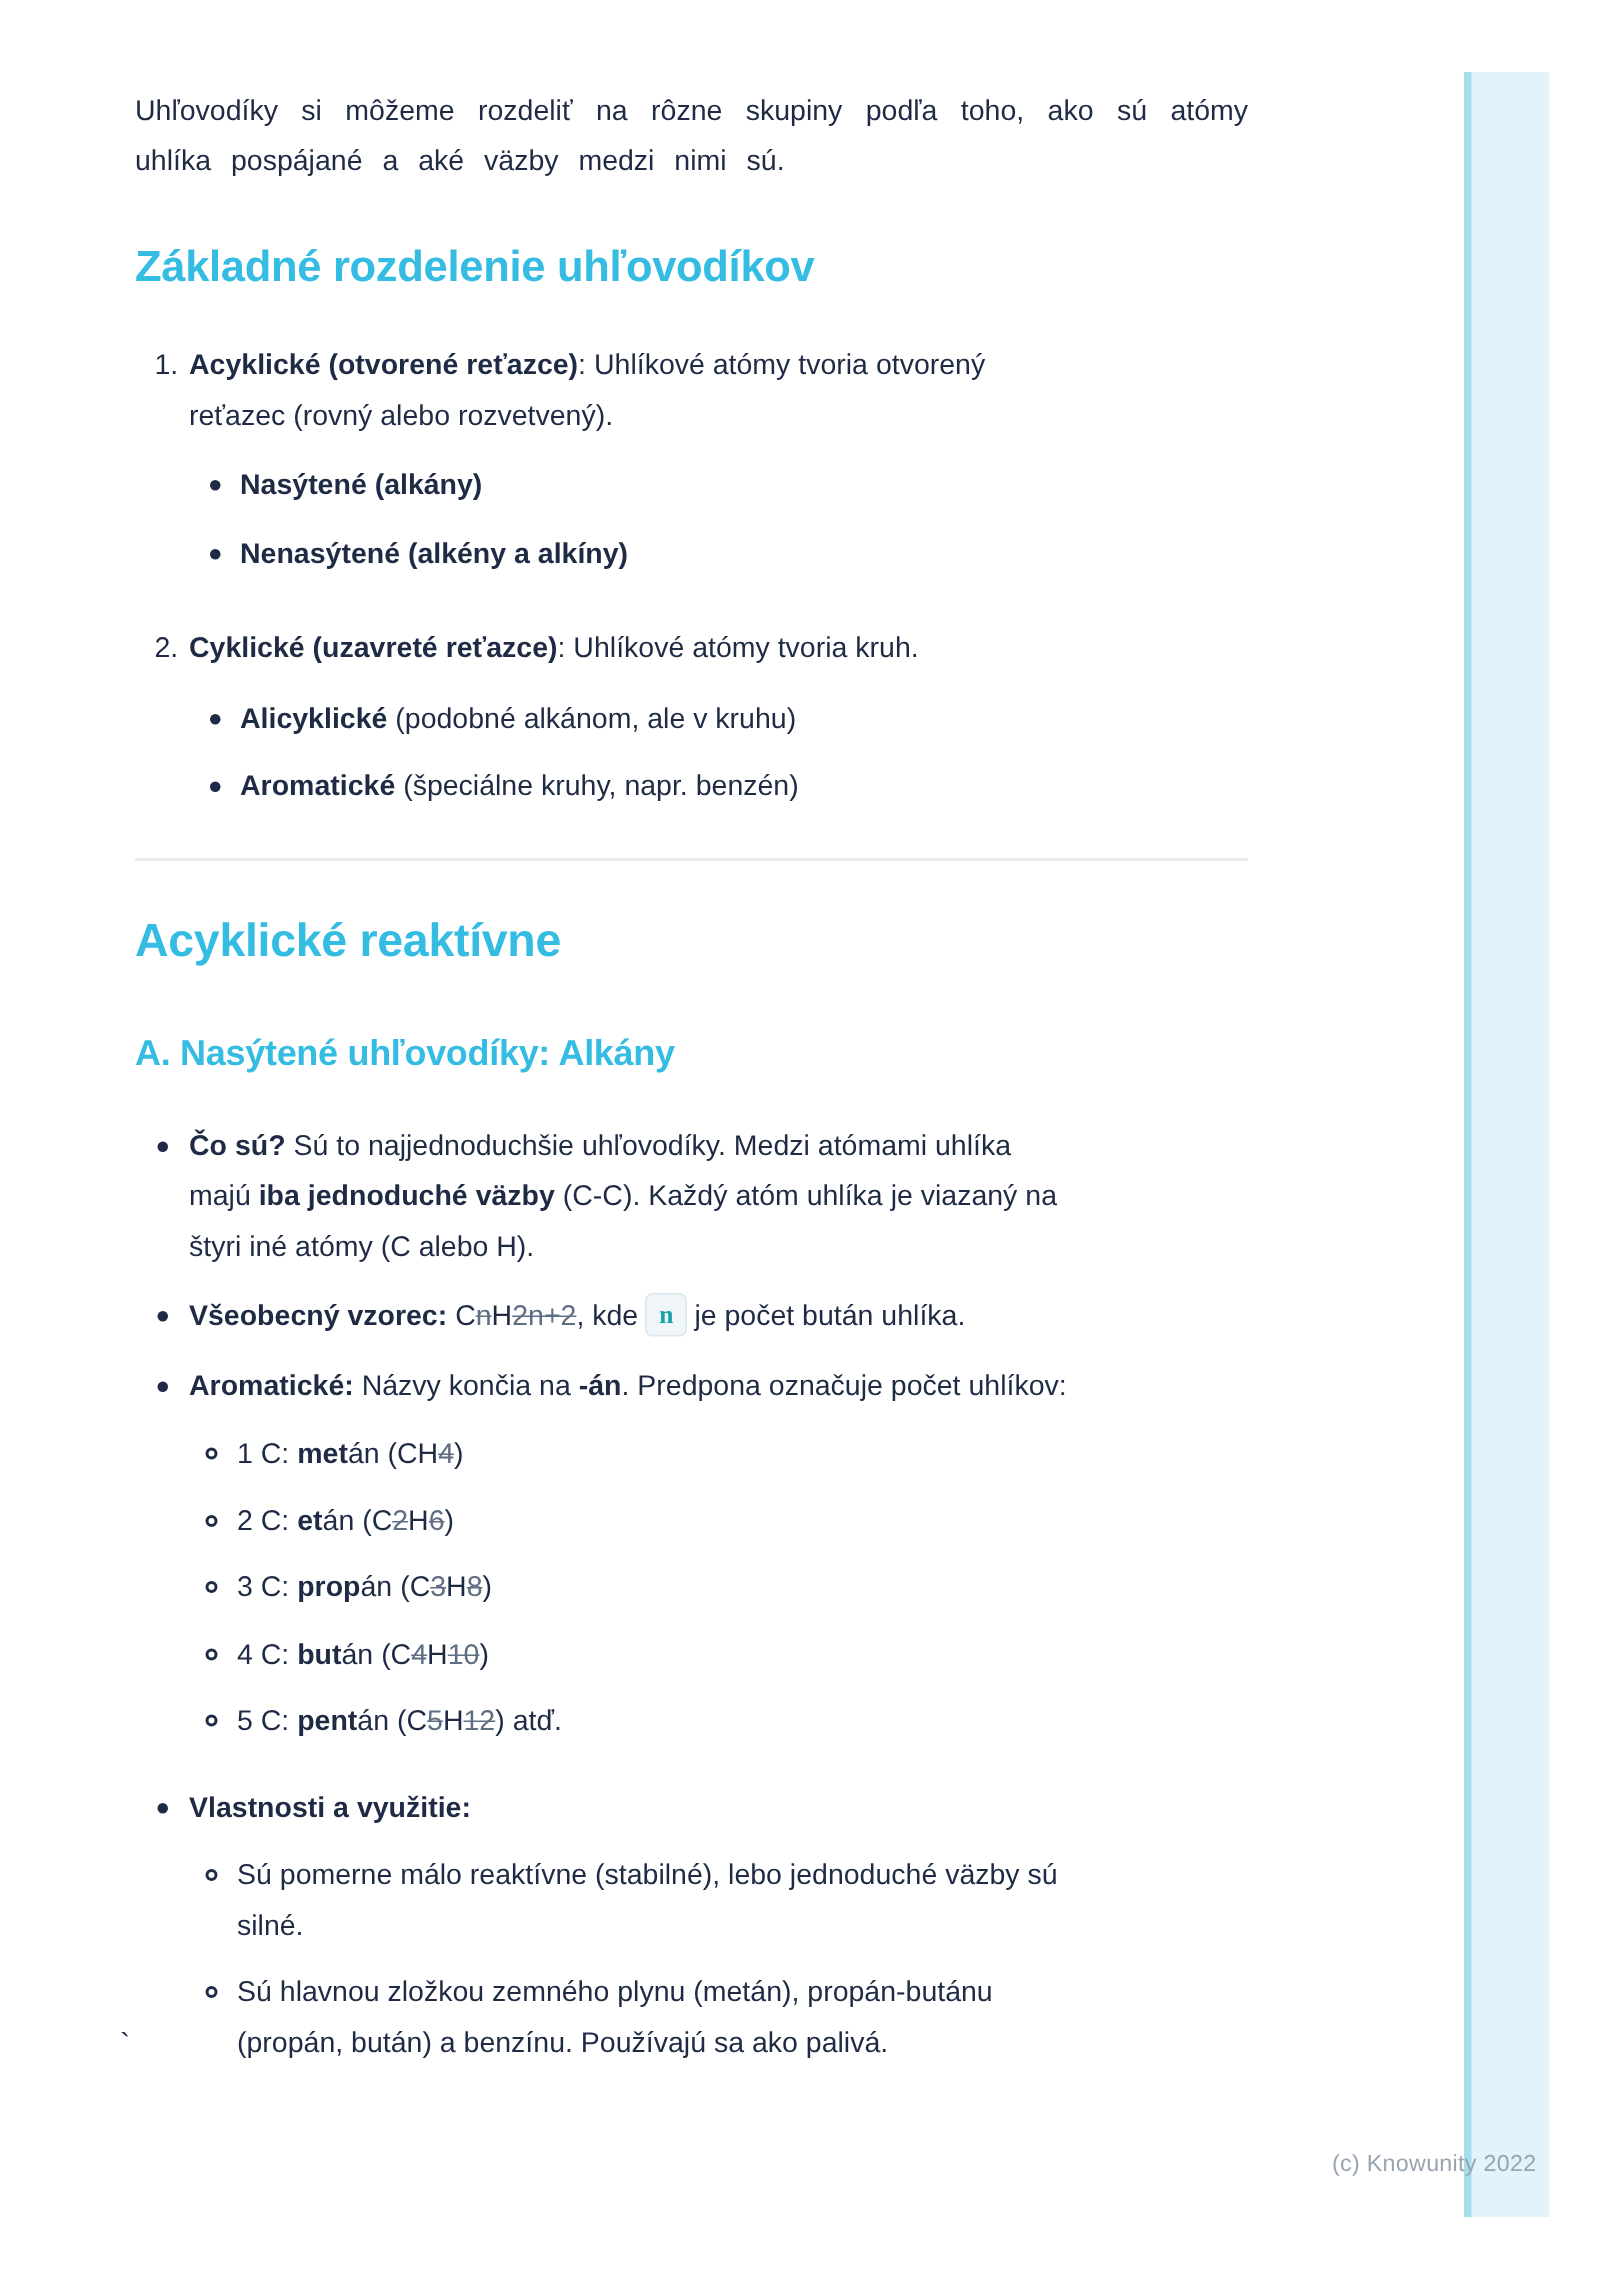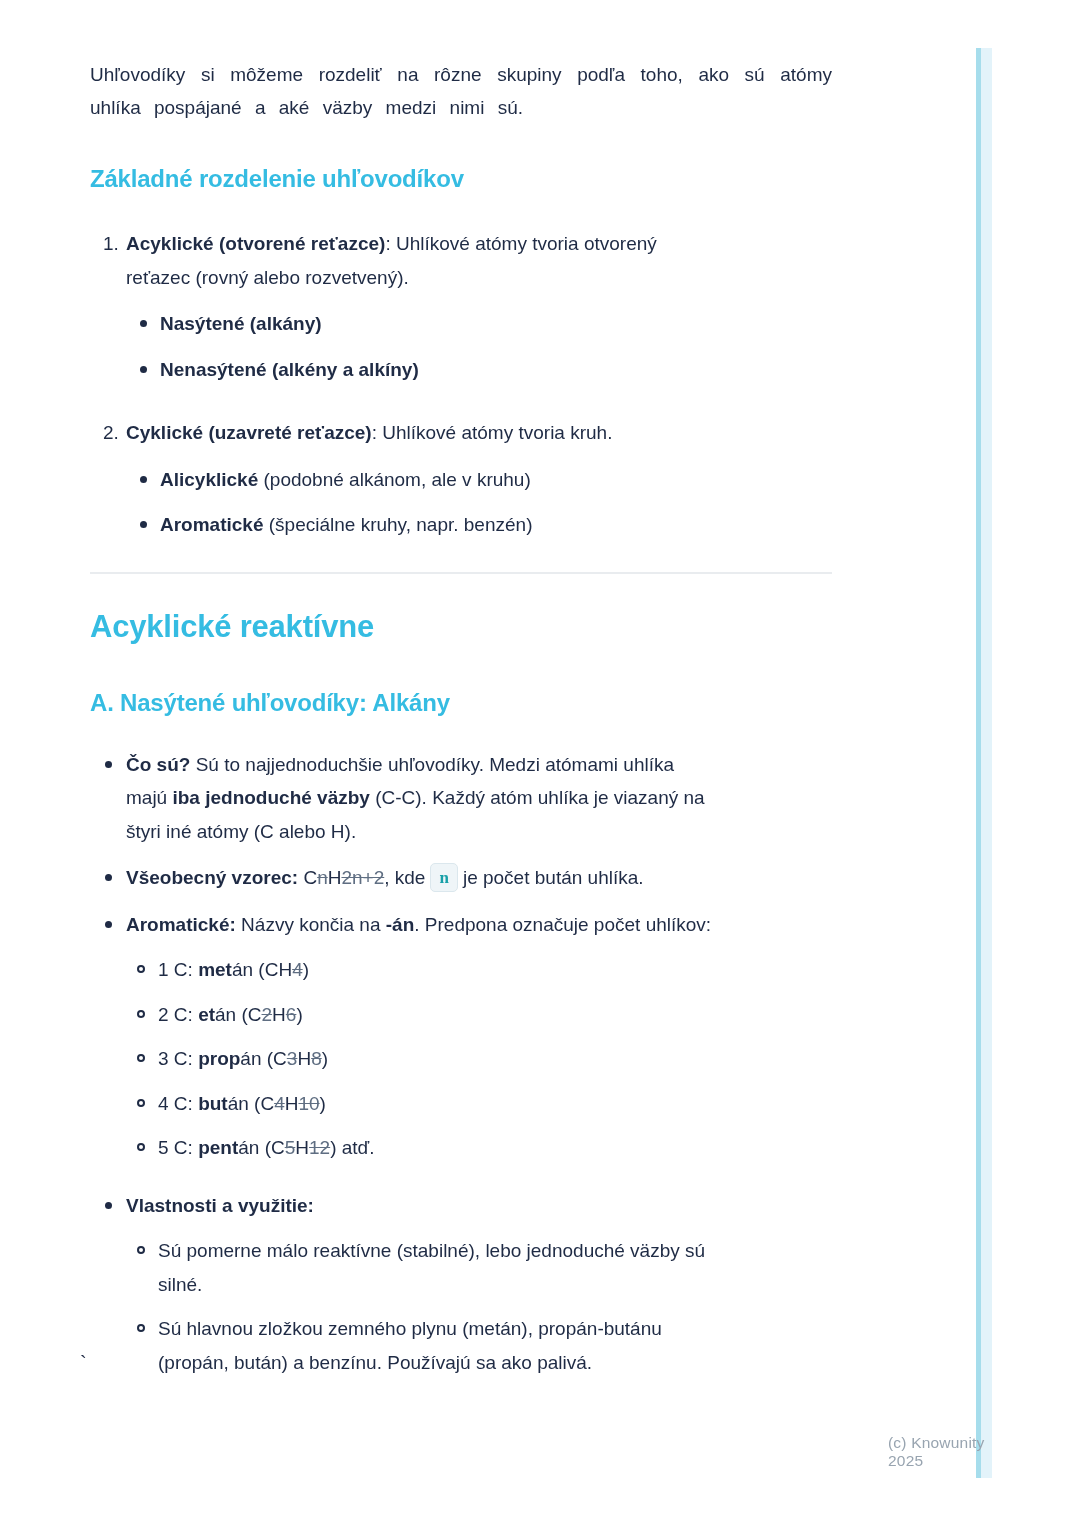--- a/index.html
+++ b/index.html
@@ -1,19 +1,19 @@
 <!DOCTYPE html>
 <html><head>
 <meta charset="utf-8">
 <style>
   * { box-sizing: border-box; }
   html, body { margin: 0; padding: 0; background: #ffffff; }
   .page {
     position: relative;
-    width: 992px;
+    width: 1080px;
     height: 1528px;
     background: #ffffff;
     font-family: "Liberation Sans", sans-serif;
     color: #1f2b45;
     overflow: hidden;
     text-decoration: underline;
   }
   .side-panel {
     position: absolute;
     left: 976px;
@@ -33,21 +33,21 @@
   }
   .intro {
     margin: 14px 0 0;
     font-size: 19px;
     line-height: 33px;
     text-align: justify;
     word-spacing: 8px;
   }
   .accent { color: #35bce2; }
   h1, h2, h3 { font-family: "Liberation Sans", sans-serif; letter-spacing: -0.2px; }
-  .h2 { font-size: 24px; line-height: 37px; margin: 36px 0 30px; font-weight: bold; }
+  .h2 { font-size: 29px; line-height: 37px; margin: 36px 0 30px; font-weight: bold; }
   .h1 { font-size: 31px; line-height: 40px; margin: 33px 0 0; font-weight: bold; }
   .h3 { font-size: 24px; line-height: 31px; margin: 40px 0 30px; font-weight: bold; }
   .li-text {
     margin: 0;
     font-size: 19px;
     line-height: 33.5px;
     white-space: pre-line;
   }
   strong { font-weight: bold; }
   .olist { margin: 0; padding-left: 13px; }
@@ -226,15 +226,15 @@
 (propán, bután) a benzínu. Používajú sa ako palivá.</p>
           </div>
         </div>
       </div>
     </div>
 
   </main>
 
   <span class="stray">`</span>
 
-  <div class="footer">(c) Knowunity 2025</div>
+  <div class="footer">(c) Knowunity 2022</div>
 
 </div>
 
 </body></html>

